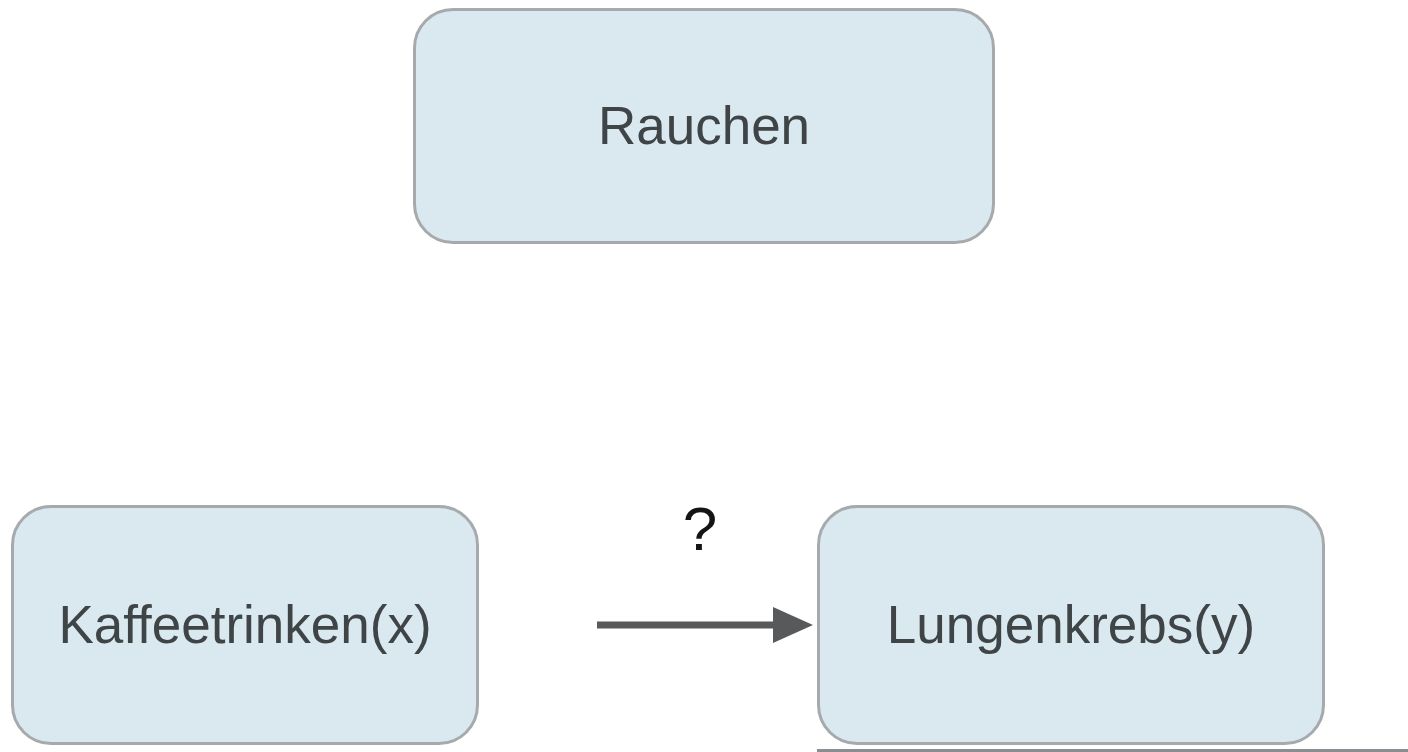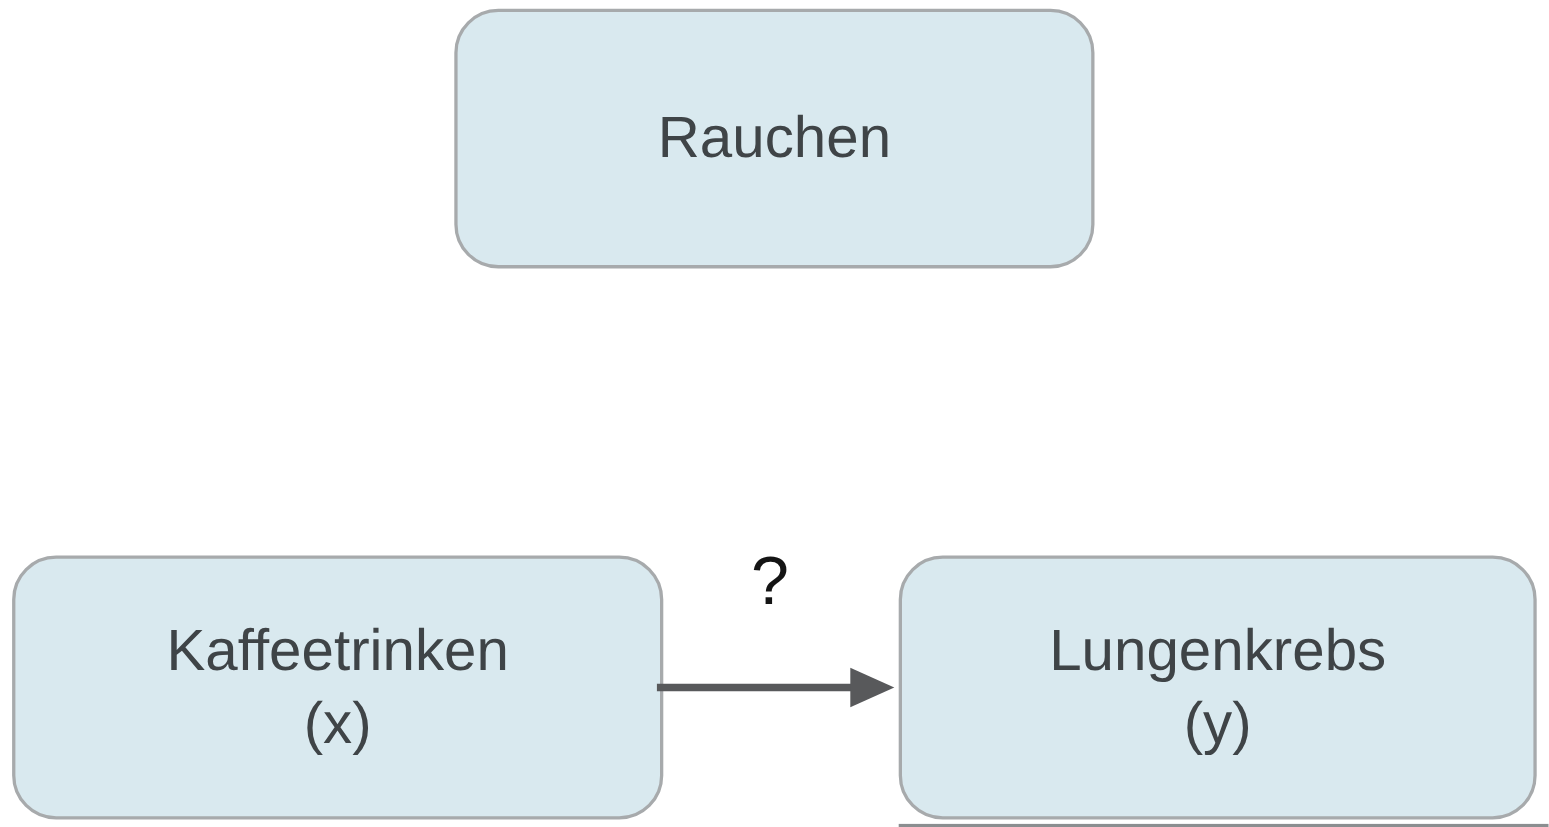--- a/index.html
+++ b/index.html
@@ -15,44 +15,43 @@
     overflow: hidden;
     font-family: "Liberation Sans", sans-serif;
   }
   .node {
     position: absolute;
     box-sizing: border-box;
     background: var(--node-fill, #d9e9ef);
     border: 3px solid var(--node-border, #a7aaac);
     border-radius: 40px;
     display: flex;
-    flex-direction: column;
     align-items: center;
     justify-content: center;
     text-align: center;
     color: var(--node-text, #3f4447);
     font-size: 53px;
     line-height: 1.24;
   }
   .node-confounder {
     left: 413px;
     top: 8px;
     width: 582px;
     height: 236px;
   }
   .node-x {
     left: 11px;
     top: 505px;
-    width: 592px;
+    width: 468px;
     height: 240px;
   }
   .node-y {
     left: 817px;
     top: 505px;
-    width: 580px;
+    width: 508px;
     height: 240px;
   }
   .edge-label {
     position: absolute;
     left: 650px;
     top: 498px;
     width: 100px;
     text-align: center;
     font-size: 62px;
     line-height: 1;

